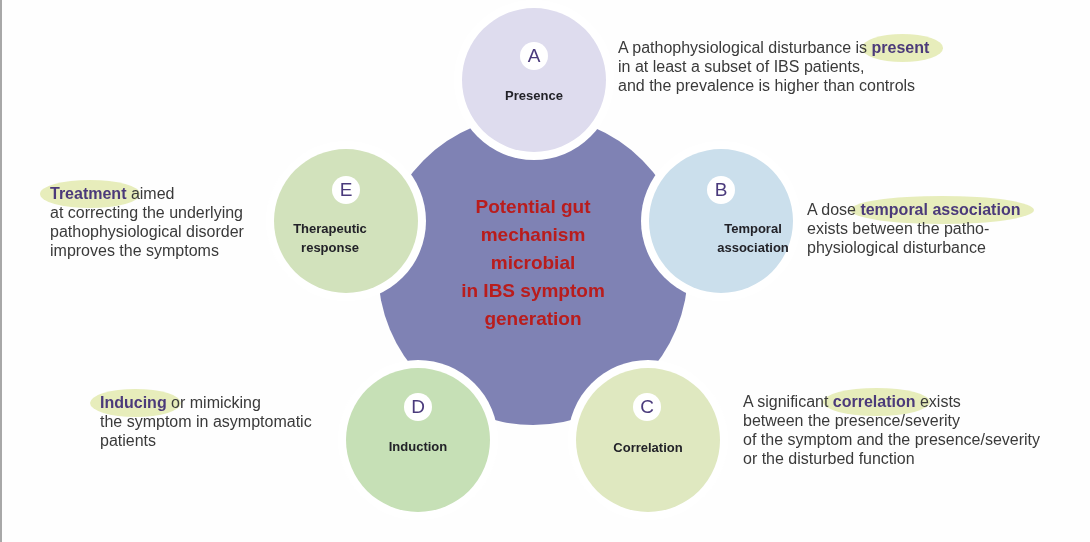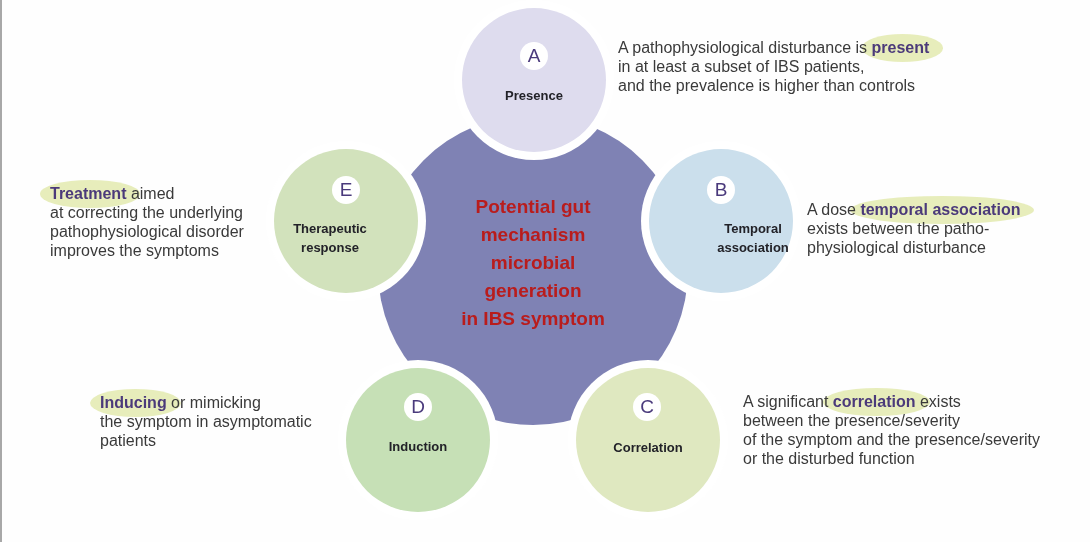--- a/index.html
+++ b/index.html
@@ -58,22 +58,22 @@
       <circle cx="418" cy="440" r="72" fill="#c6e0b6"></circle>
       <circle cx="346" cy="221" r="80" fill="#ffffff"></circle>
       <circle cx="346" cy="221" r="72" fill="#d2e2bc"></circle>
     </g>
 </svg>
 
 <div class="center-text">
   <div>Potential gut</div>
   <div>mechanism</div>
   <div>microbial</div>
+  <div>in IBS symptom</div>
   <div>generation</div>
-  <div>in IBS symptom</div>
 </div>
 
 <div class="badge" style="left:534px;top:56px;">A</div>
 <div class="node-title" style="left:534px;top:95px;">
   <div>Presence</div>
 </div>
 
 <div class="badge" style="left:721px;top:190px;">B</div>
 <div class="node-title" style="left:721px;top:238px;margin-left:32px;">
   <div>Temporal</div>

